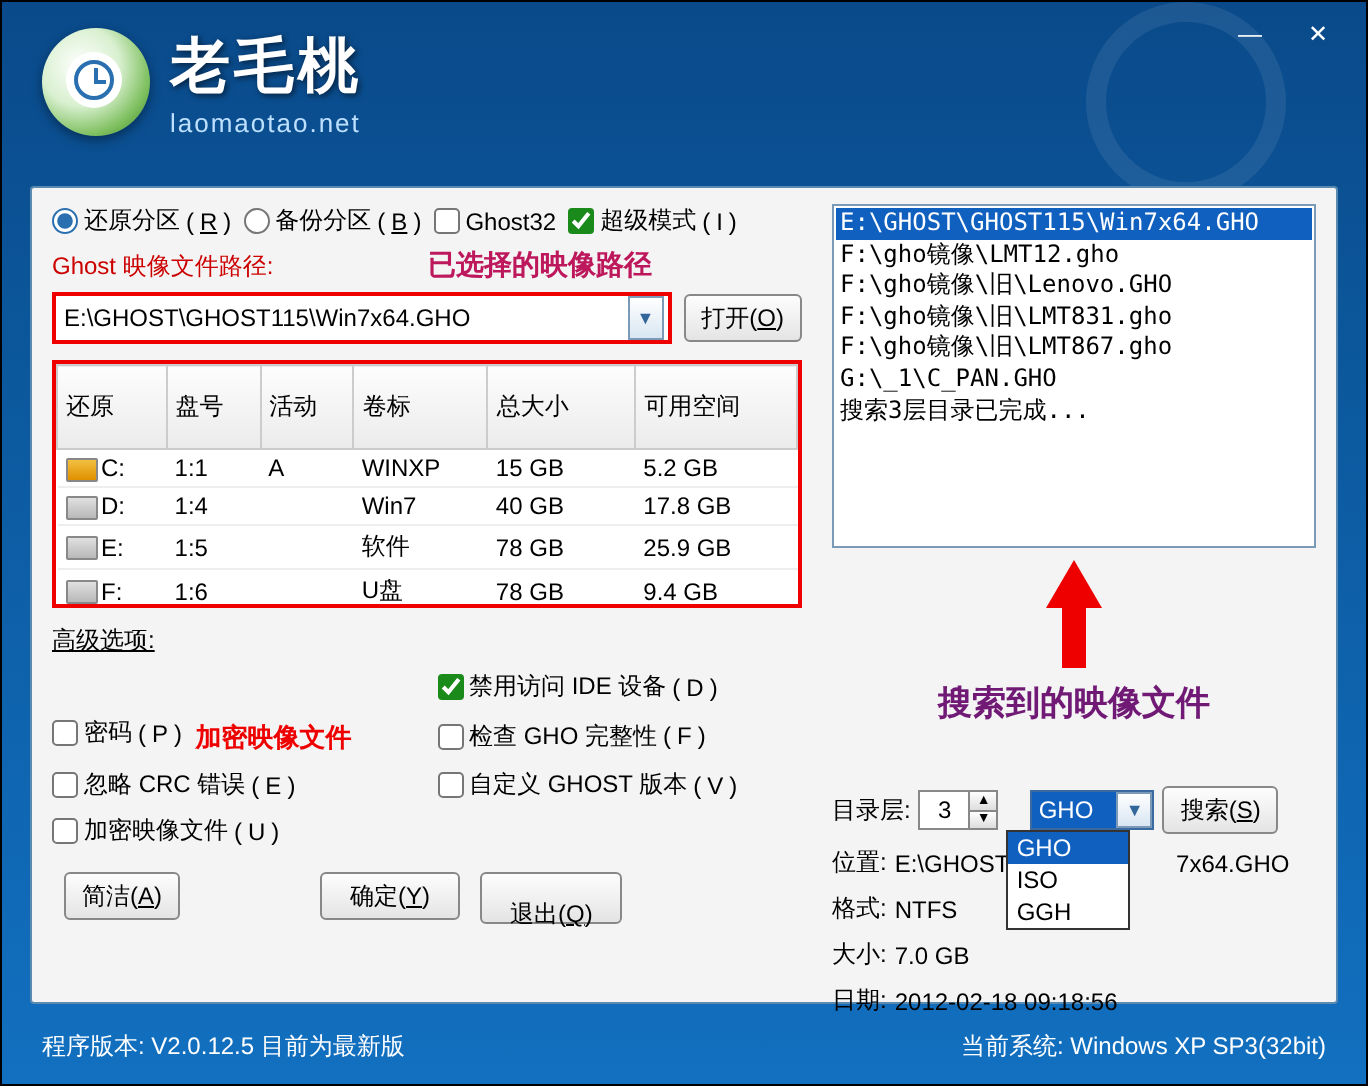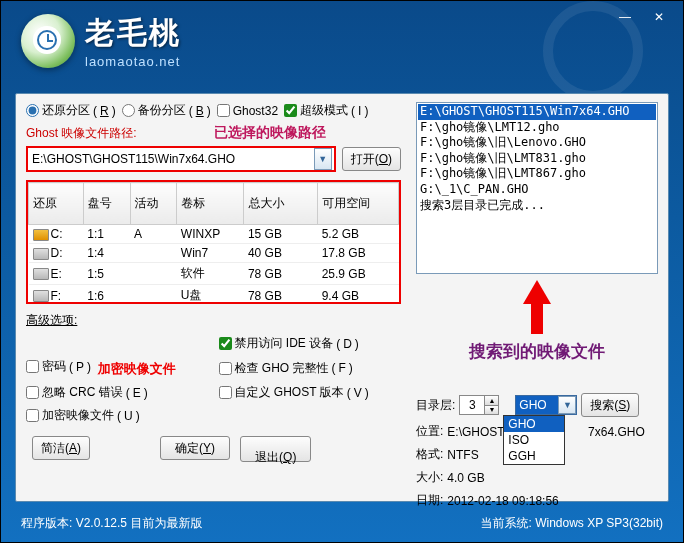--- a/index.html
+++ b/index.html
@@ -241,21 +241,21 @@
         <div class="meta-row">
             <span class="meta-label">位置:</span>
             <span><span>E:\GHOST\GH</span><span style="display:inline-block;width:62px"></span><span>7x64.GHO</span></span>
           </div>
         <div class="meta-row">
             <span class="meta-label">格式:</span>
             <span>NTFS</span>
           </div>
         <div class="meta-row">
             <span class="meta-label">大小:</span>
-            <span>4.0 GB</span>
+            <span>7.0 GB</span>
           </div>
         <div class="meta-row">
             <span class="meta-label">日期:</span>
             <span>2012-02-18  09:18:56</span>
           </div>
       </div>
     </div>
   </div>
 
   <div class="footer">

